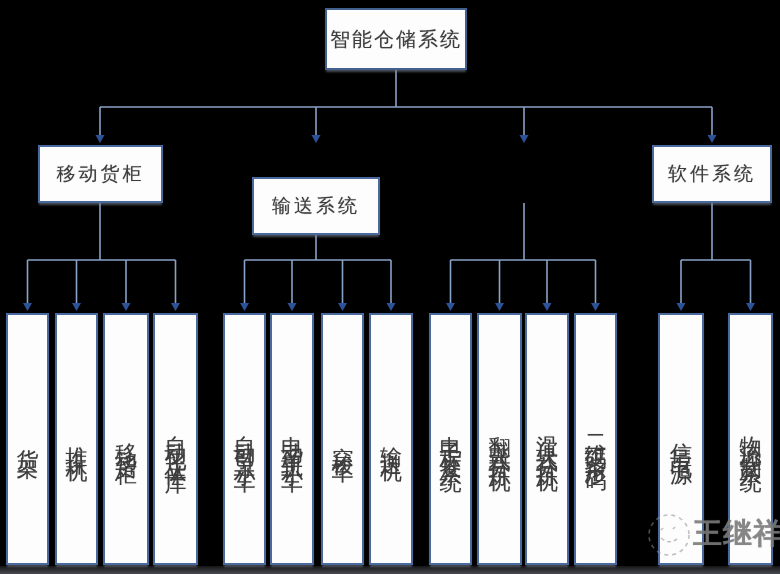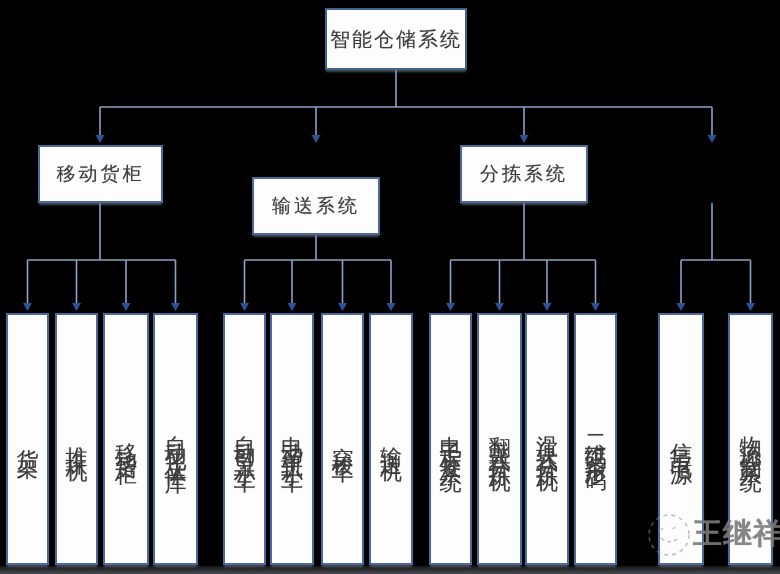--- a/index.html
+++ b/index.html
@@ -102,22 +102,22 @@
   <div class="node root">
     <span>智能仓储系统</span>
   </div>
 
   <div class="node lvl2" style="left:38px; width:125px;">
     <span>移动货柜</span>
   </div>
   <div class="node lvl2" style="left:252px; width:128px;margin-top:32px;">
     <span>输送系统</span>
   </div>
-  <div class="node lvl2" style="left:460px; width:128px;">
-    <span>分拣系统</span>
+  <div class="node lvl2" style="left:652px; width:120px;">
+    <span>软件系统</span>
   </div>
 
   <div class="node leaf" style="left:6px; width:43px;">
     <span class="vtext">货架</span>
   </div>
   <div class="node leaf" style="left:55px; width:43px;">
     <span class="vtext">堆垛机</span>
   </div>
   <div class="node leaf" style="left:103px; width:46px;">
     <span class="vtext">移动货柜</span>

